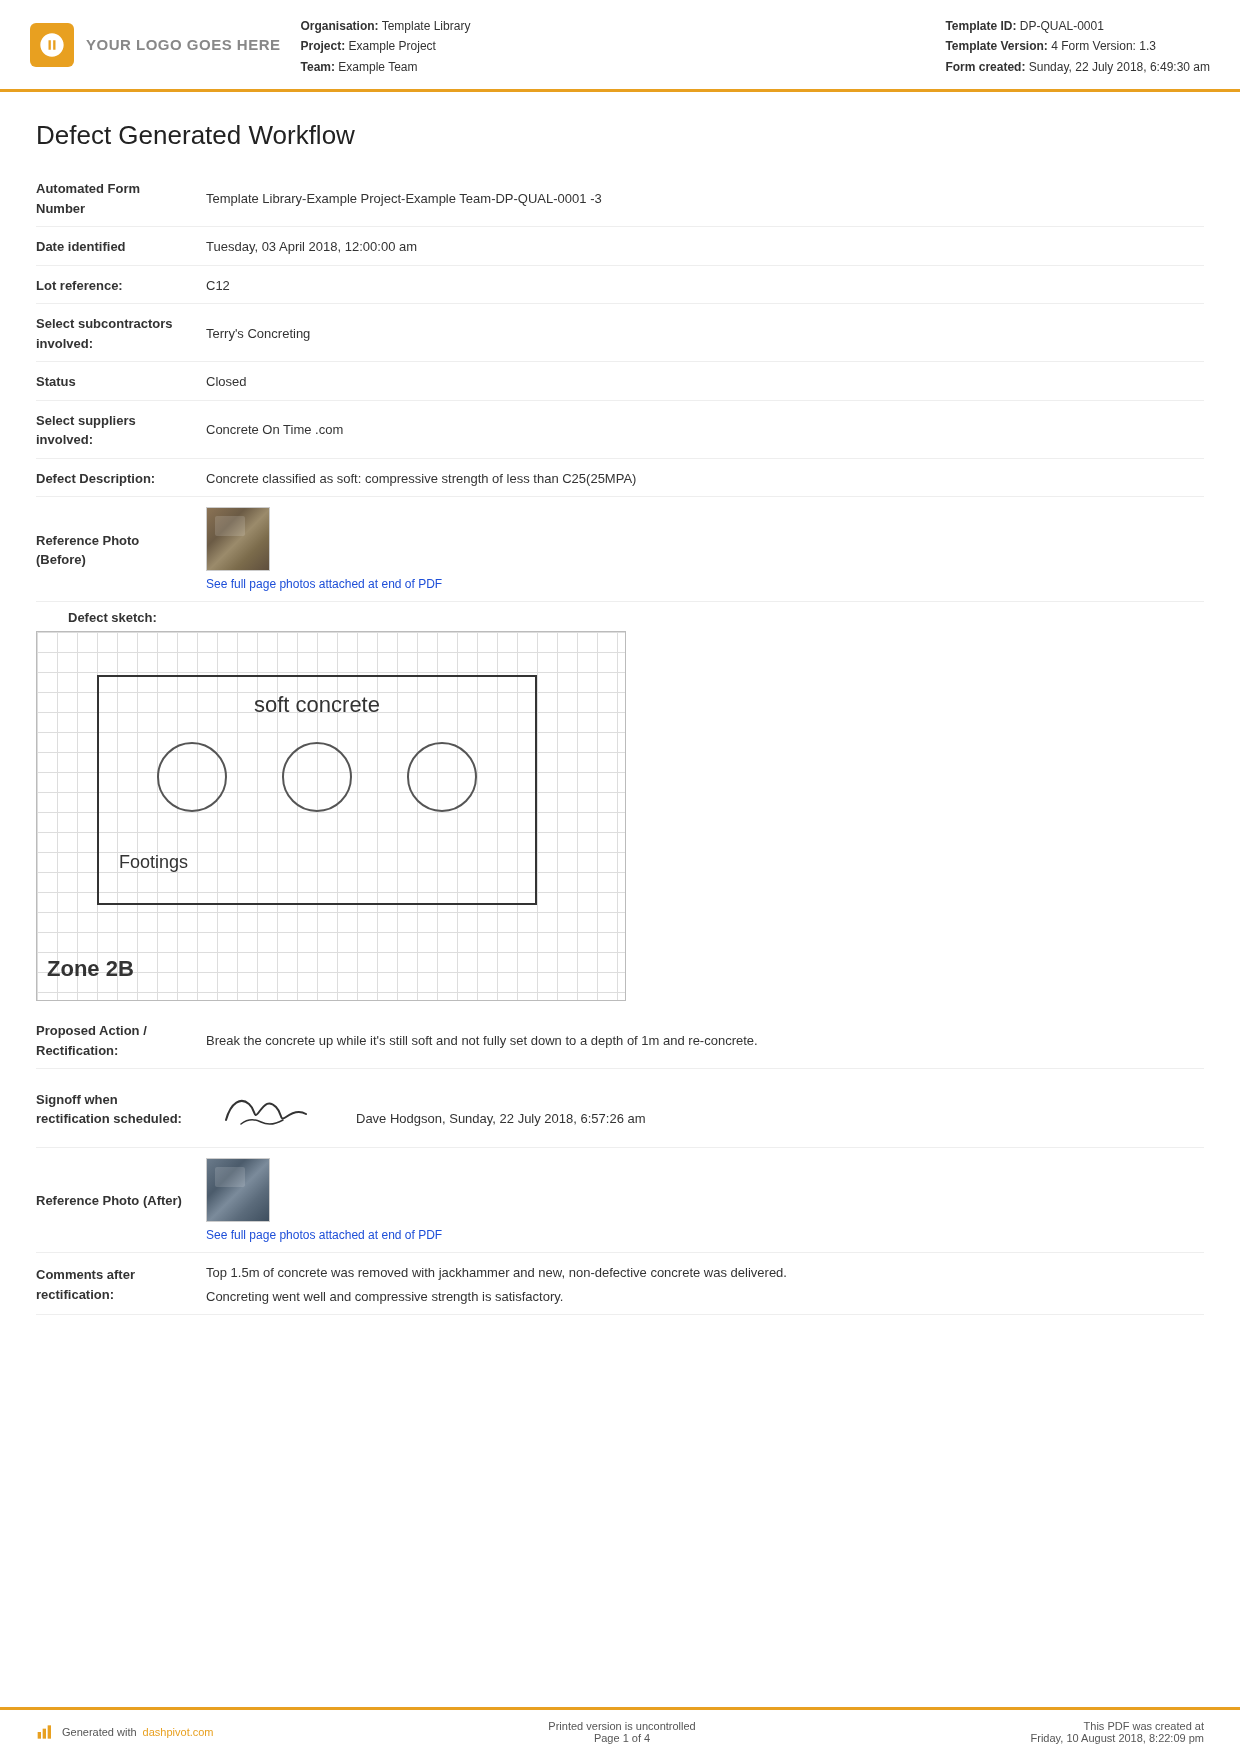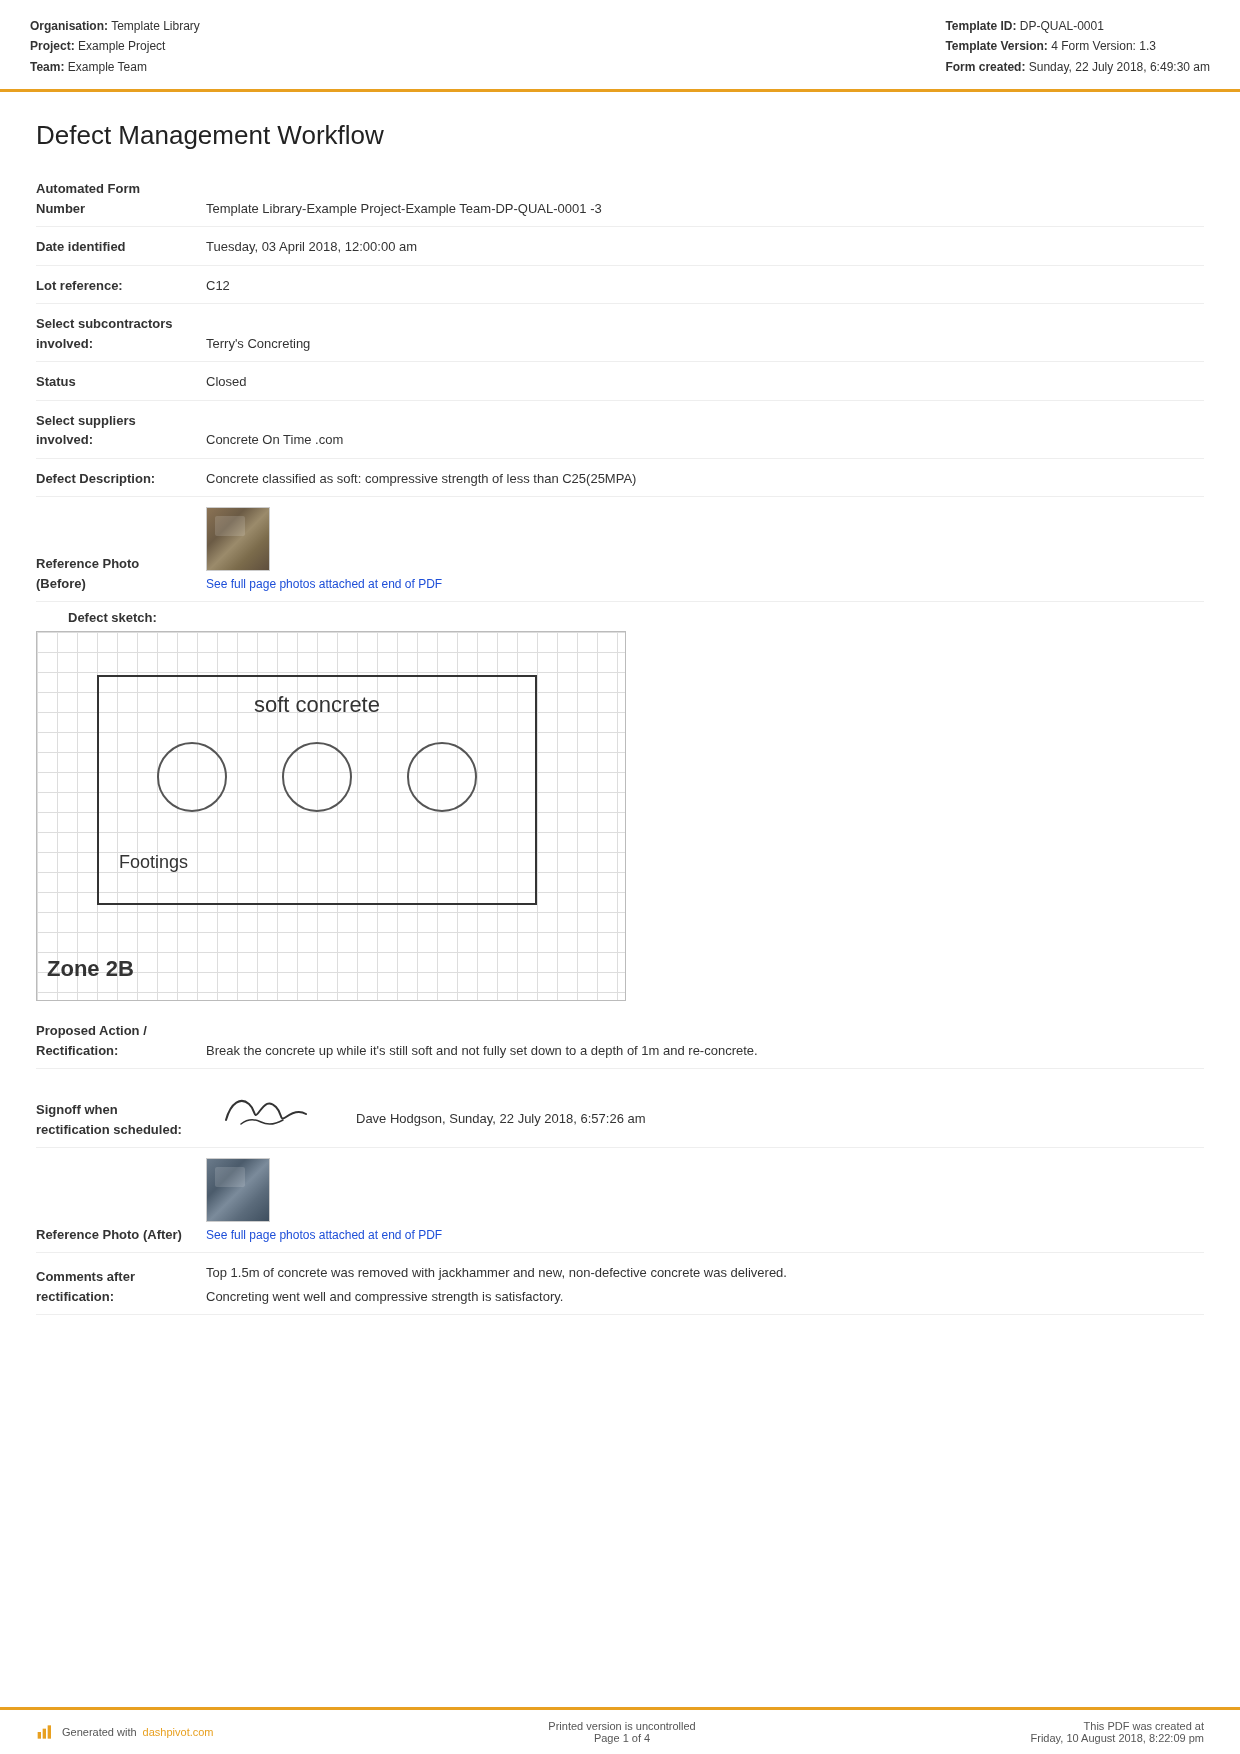--- a/index.html
+++ b/index.html
@@ -79,21 +79,21 @@
       font-weight: normal;
       margin-bottom: 18px;
       color: #222;
     }
     
     .field-row {
       display: flex;
       margin-bottom: 0;
       border-bottom: 1px solid #eee;
       padding: 8px 0;
-      align-items: flex-end;
+      align-items: center;
     }
     .field-label {
       font-weight: bold;
       min-width: 170px;
       max-width: 170px;
       font-size: 13px;
       line-height: 1.5;
       padding-right: 16px;
       padding-top: 2px;
     }
@@ -252,20 +252,28 @@
       color: #1d4ed8;
       margin-top: 4px;
     }
   </style>
 </head>
 <body>
 
 <div class="page">
 
   <div class="header">
+    <div class="logo-area">
+      <div class="logo-icon">
+        <svg viewBox="0 0 24 24">
+          <path d="M12 2C6.48 2 2 6.48 2 12s4.48 10 10 10 10-4.48 10-10S17.52 2 12 2zm-1 14H9V8h2v8zm4 0h-2V8h2v8z"></path>
+        </svg>
+      </div>
+      <span class="logo-text">YOUR LOGO GOES HERE</span>
+    </div>
     <div class="header-meta">
       <div class="header-meta-left">
         <div>
           <span class="label">Organisation:</span>
           <span>Template Library</span>
         </div>
         <div>
           <span class="label">Project:</span>
           <span>Example Project</span>
         </div>
@@ -288,21 +296,21 @@
         <div>
           <span class="label">Form created:</span>
           <span>Sunday, 22 July 2018, 6:49:30 am</span>
         </div>
       </div>
     </div>
   </div>
 
   <div class="content">
 
-    <h1 class="doc-title">Defect Management Workflow</h1>
+    <h1 class="doc-title">Defect Generated Workflow</h1>
 
     <div class="field-row">
       <div class="field-label">Automated Form Number</div>
       <div class="field-value">Template Library-Example Project-Example Team-DP-QUAL-0001   -3</div>
     </div>
 
     <div class="field-row">
       <div class="field-label">Date identified</div>
       <div class="field-value">Tuesday, 03 April 2018, 12:00:00 am</div>
     </div>

